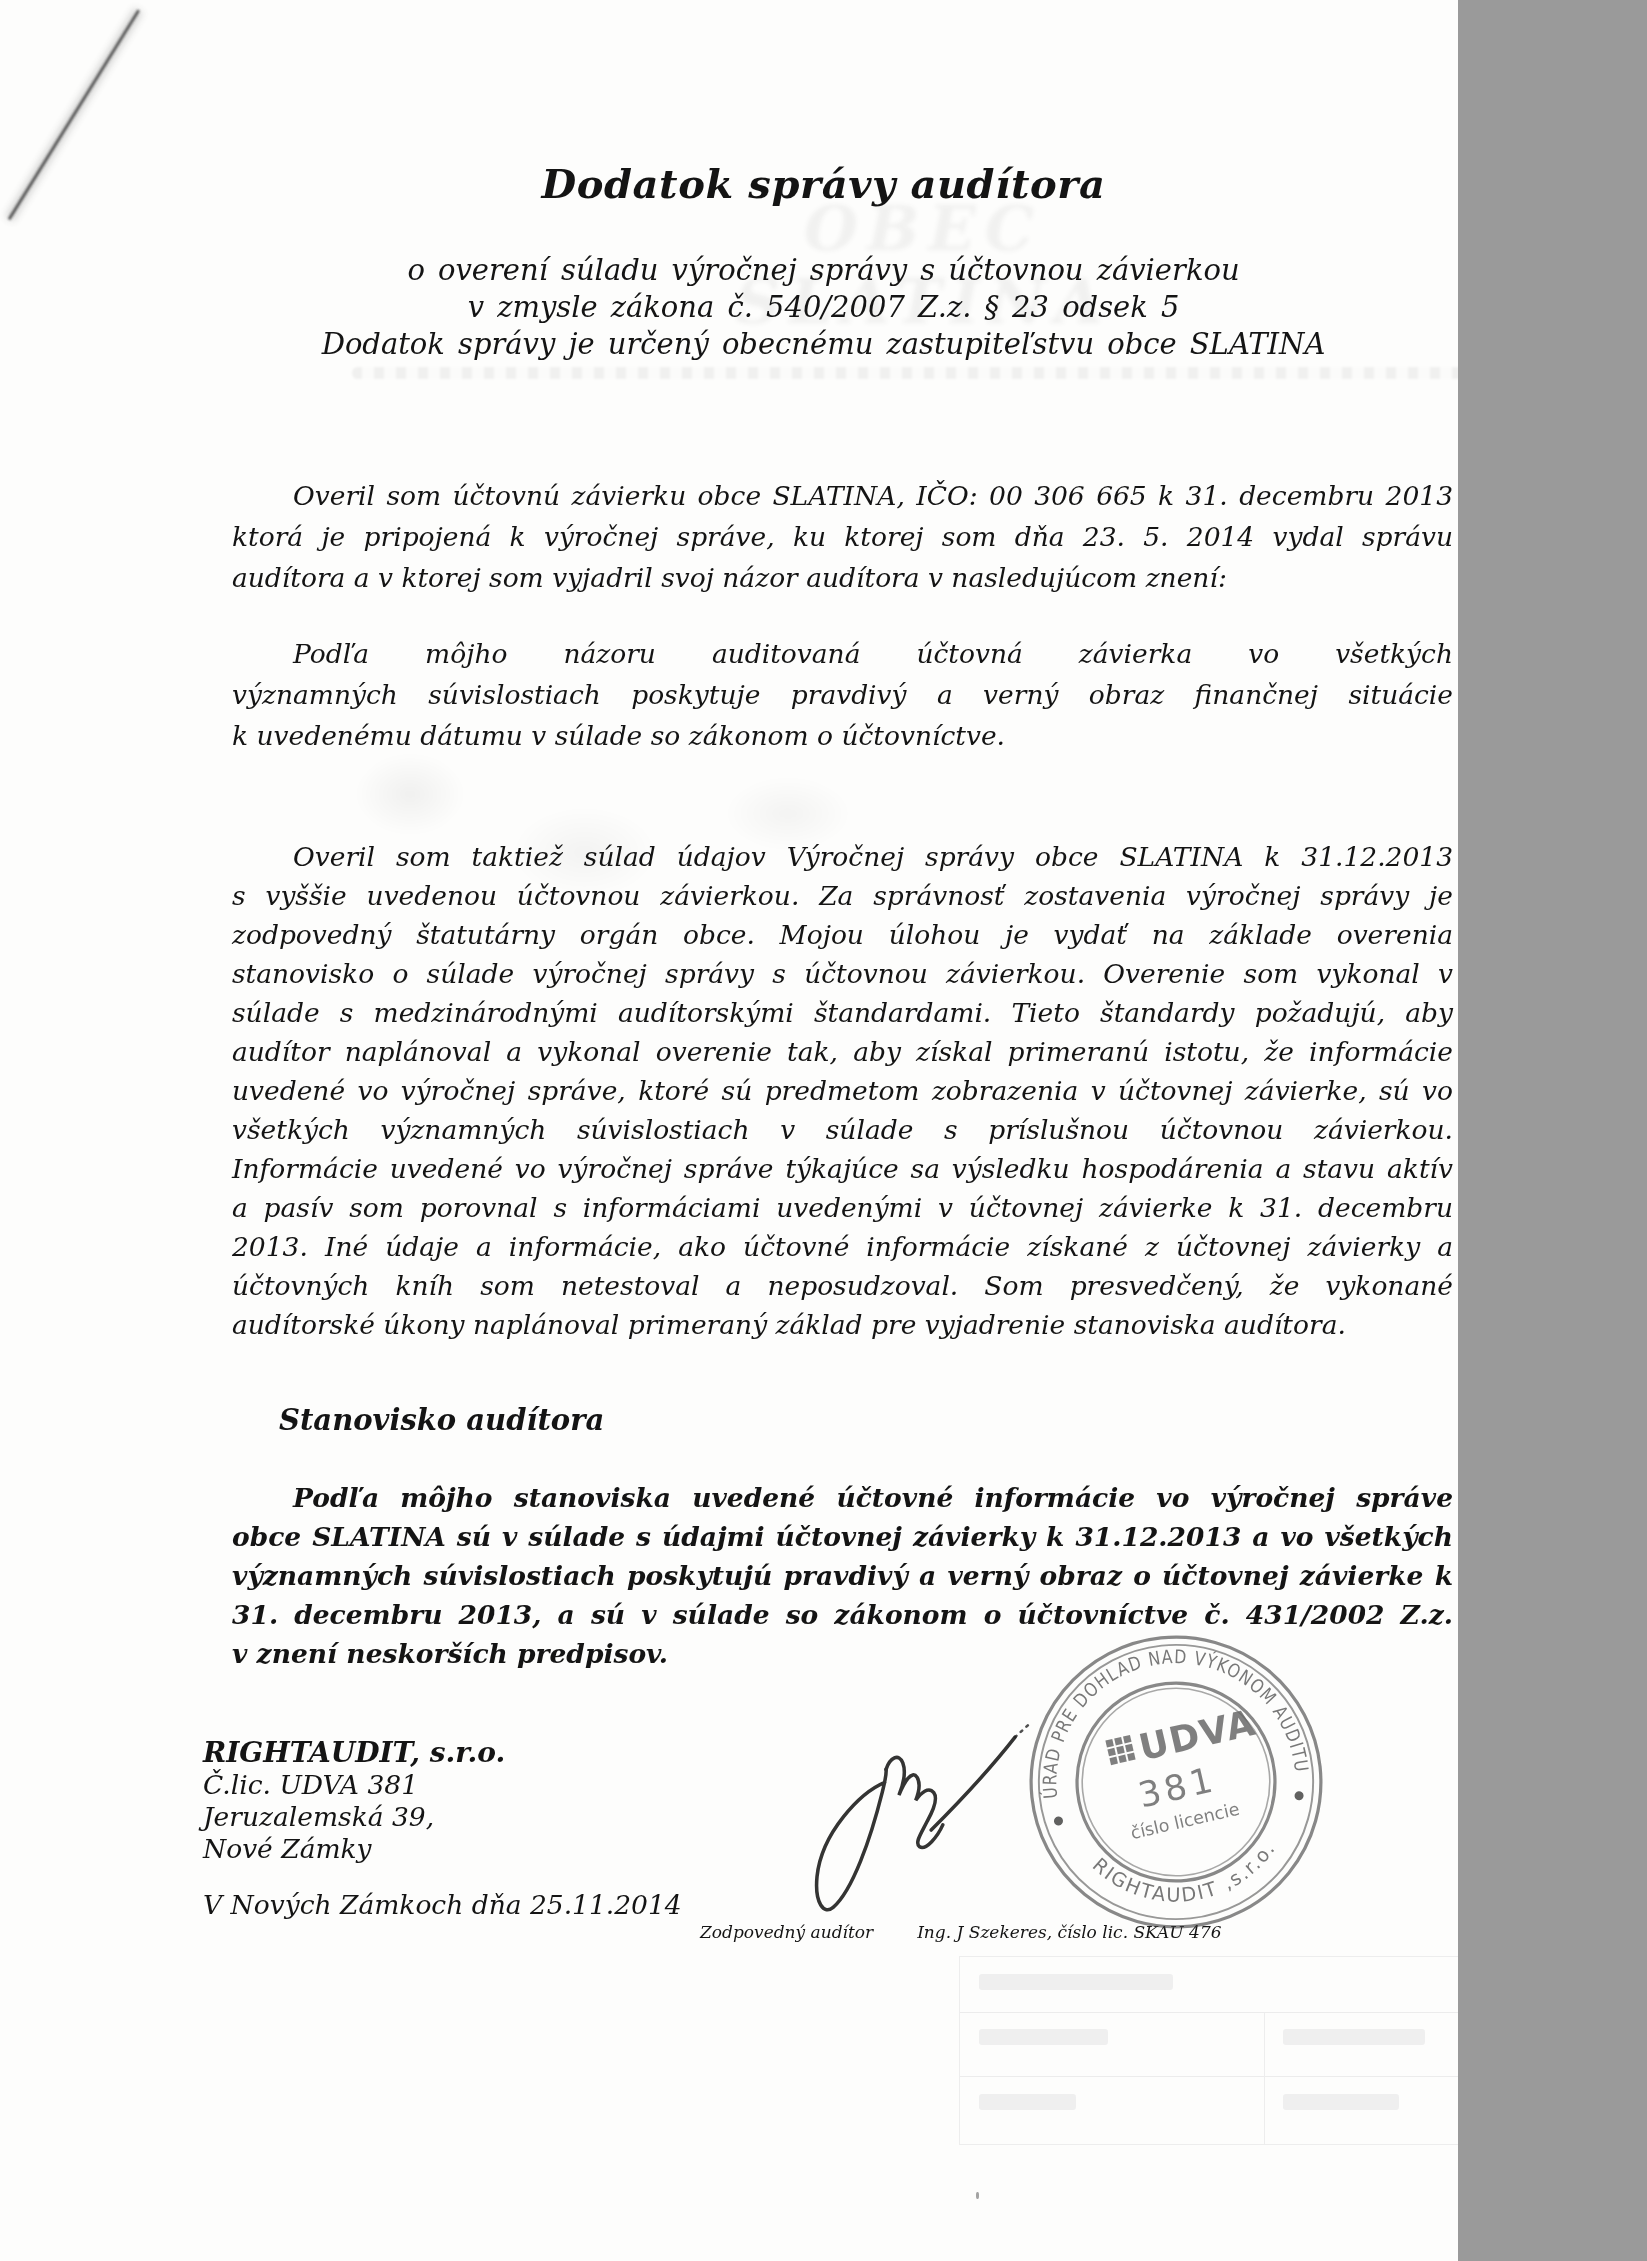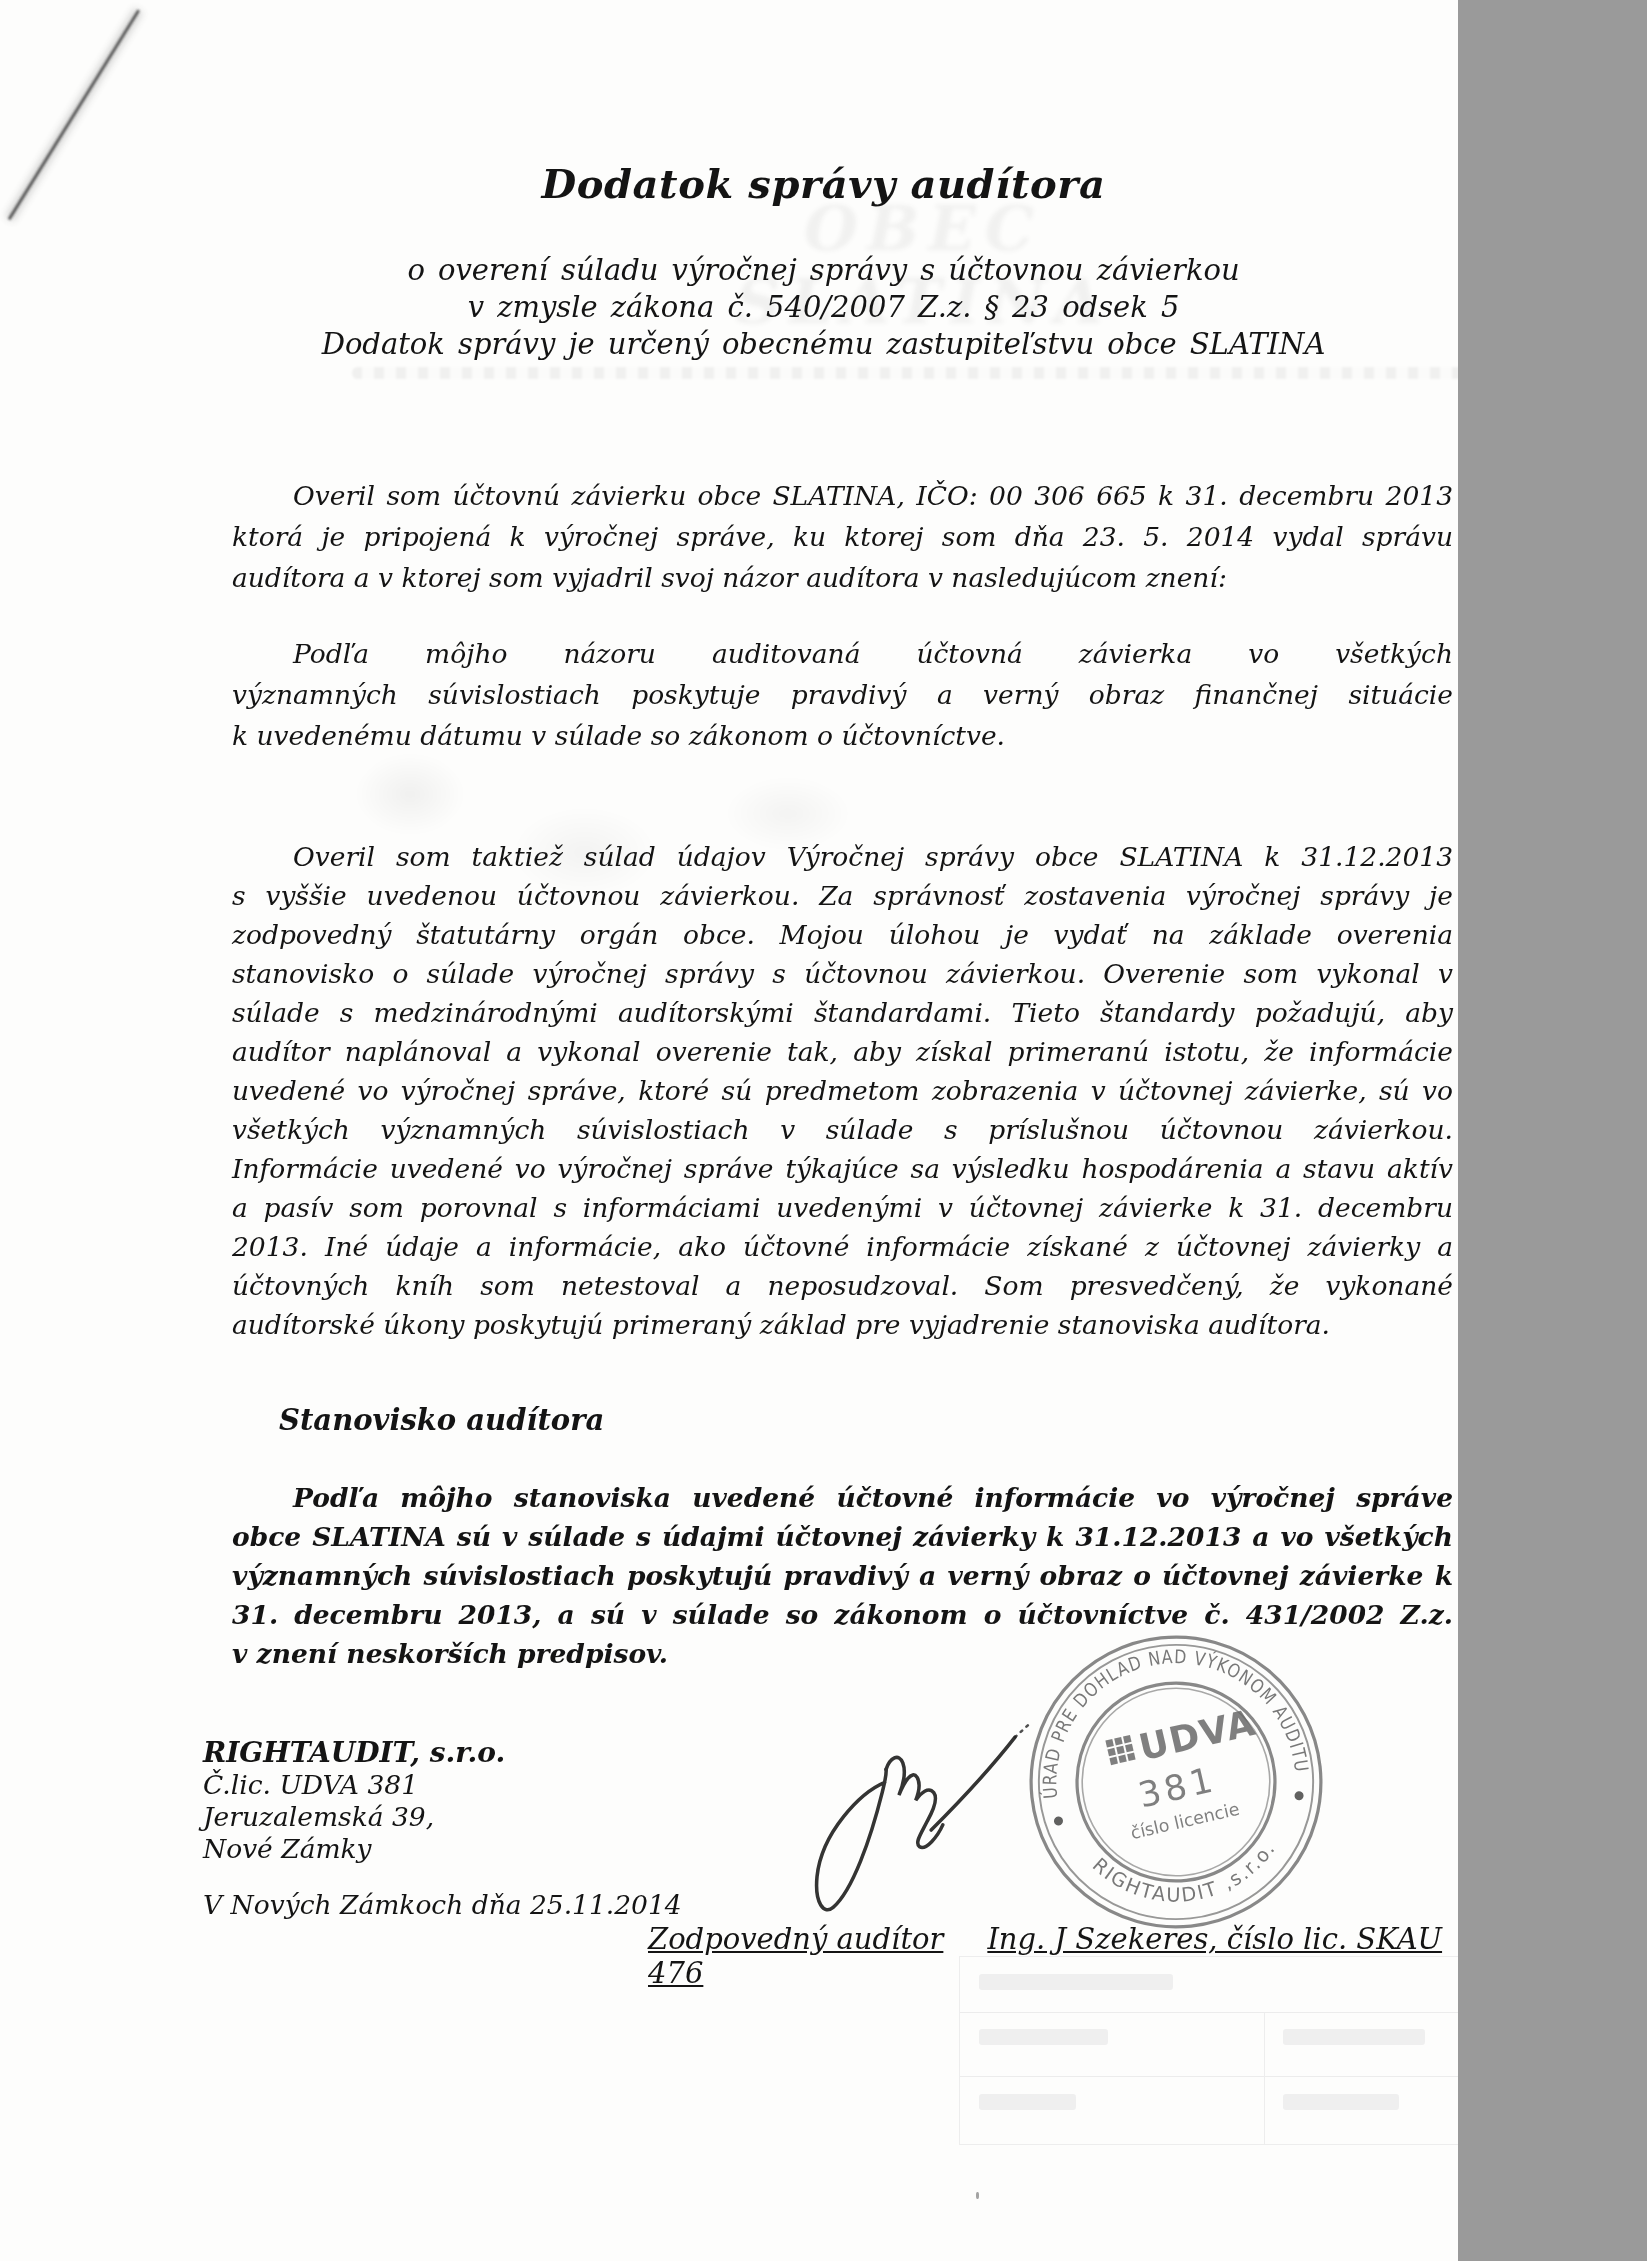--- a/index.html
+++ b/index.html
@@ -31,21 +31,21 @@
   .p3{top:837px;line-height:39px;}
   .opinion-heading{
     position:absolute;top:1403px;left:271px;
     font-size:29px;font-weight:bold;margin-left:8px;
   }
   .opinion{top:1478px;line-height:39px;font-weight:bold;}
   
   .firm-block{position:absolute;left:203px;top:1737px;font-size:26.5px;line-height:32px;}
   .firm-name{font-weight:bold;font-size:28px;}
   .dateline{position:absolute;left:203px;top:1889px;font-size:26.5px;}
-  .responsible{position:absolute;left:648px;top:1922px;font-size:29px;text-decoration:underline;}
+  .responsible{position:absolute;left:700px;top:1922px;font-size:17px;}
   .responsible .val{margin-left:44px;}
   
   .ghost-title{
     position:absolute;left:646px;top:192px;width:555px;
     font-size:62px;font-weight:bold;letter-spacing:9px;text-align:center;
     color:rgba(30,30,30,0.055);filter:blur(1.9px);
   }
   .smudge-band{
     position:absolute;left:352px;top:367px;width:1130px;height:11.6px;
     background:repeating-linear-gradient(90deg,rgba(0,0,0,.10) 0 10.3px,rgba(0,0,0,.02) 10.3px 22px);
@@ -123,21 +123,21 @@
     <div class="line">zodpovedný štatutárny orgán obce. Mojou úlohou je vydať na základe overenia</div>
     <div class="line">stanovisko o súlade výročnej správy s účtovnou závierkou. Overenie som vykonal v</div>
     <div class="line">súlade s medzinárodnými audítorskými štandardami. Tieto štandardy požadujú, aby</div>
     <div class="line">audítor naplánoval a vykonal overenie tak, aby získal primeranú istotu, že informácie</div>
     <div class="line">uvedené vo výročnej správe, ktoré sú predmetom zobrazenia v účtovnej závierke, sú vo</div>
     <div class="line">všetkých významných súvislostiach v súlade s príslušnou účtovnou závierkou.</div>
     <div class="line">Informácie uvedené vo výročnej správe týkajúce sa výsledku hospodárenia a stavu aktív</div>
     <div class="line">a pasív som porovnal s informáciami uvedenými v účtovnej závierke k 31. decembru</div>
     <div class="line">2013. Iné údaje a informácie, ako účtovné informácie získané z účtovnej závierky a</div>
     <div class="line">účtovných kníh som netestoval a neposudzoval. Som presvedčený, že vykonané</div>
-    <div class="line last">audítorské úkony poskytujú primeraný základ pre vyjadrenie stanoviska audítora.</div>
+    <div class="line last">audítorské úkony naplánoval primeraný základ pre vyjadrenie stanoviska audítora.</div>
   </div>
 
   <div class="opinion-heading">Stanovisko audítora</div>
   <div class="bodycol opinion">
     <div class="line indent">Podľa môjho stanoviska uvedené účtovné informácie vo výročnej správe</div>
     <div class="line">obce SLATINA sú v súlade s údajmi účtovnej závierky k 31.12.2013 a vo všetkých</div>
     <div class="line">významných súvislostiach poskytujú pravdivý a verný obraz o účtovnej závierke k</div>
     <div class="line">31. decembru 2013, a sú v súlade so zákonom o účtovníctve č. 431/2002 Z.z.</div>
     <div class="line last">v znení neskorších predpisov.</div>
   </div>

